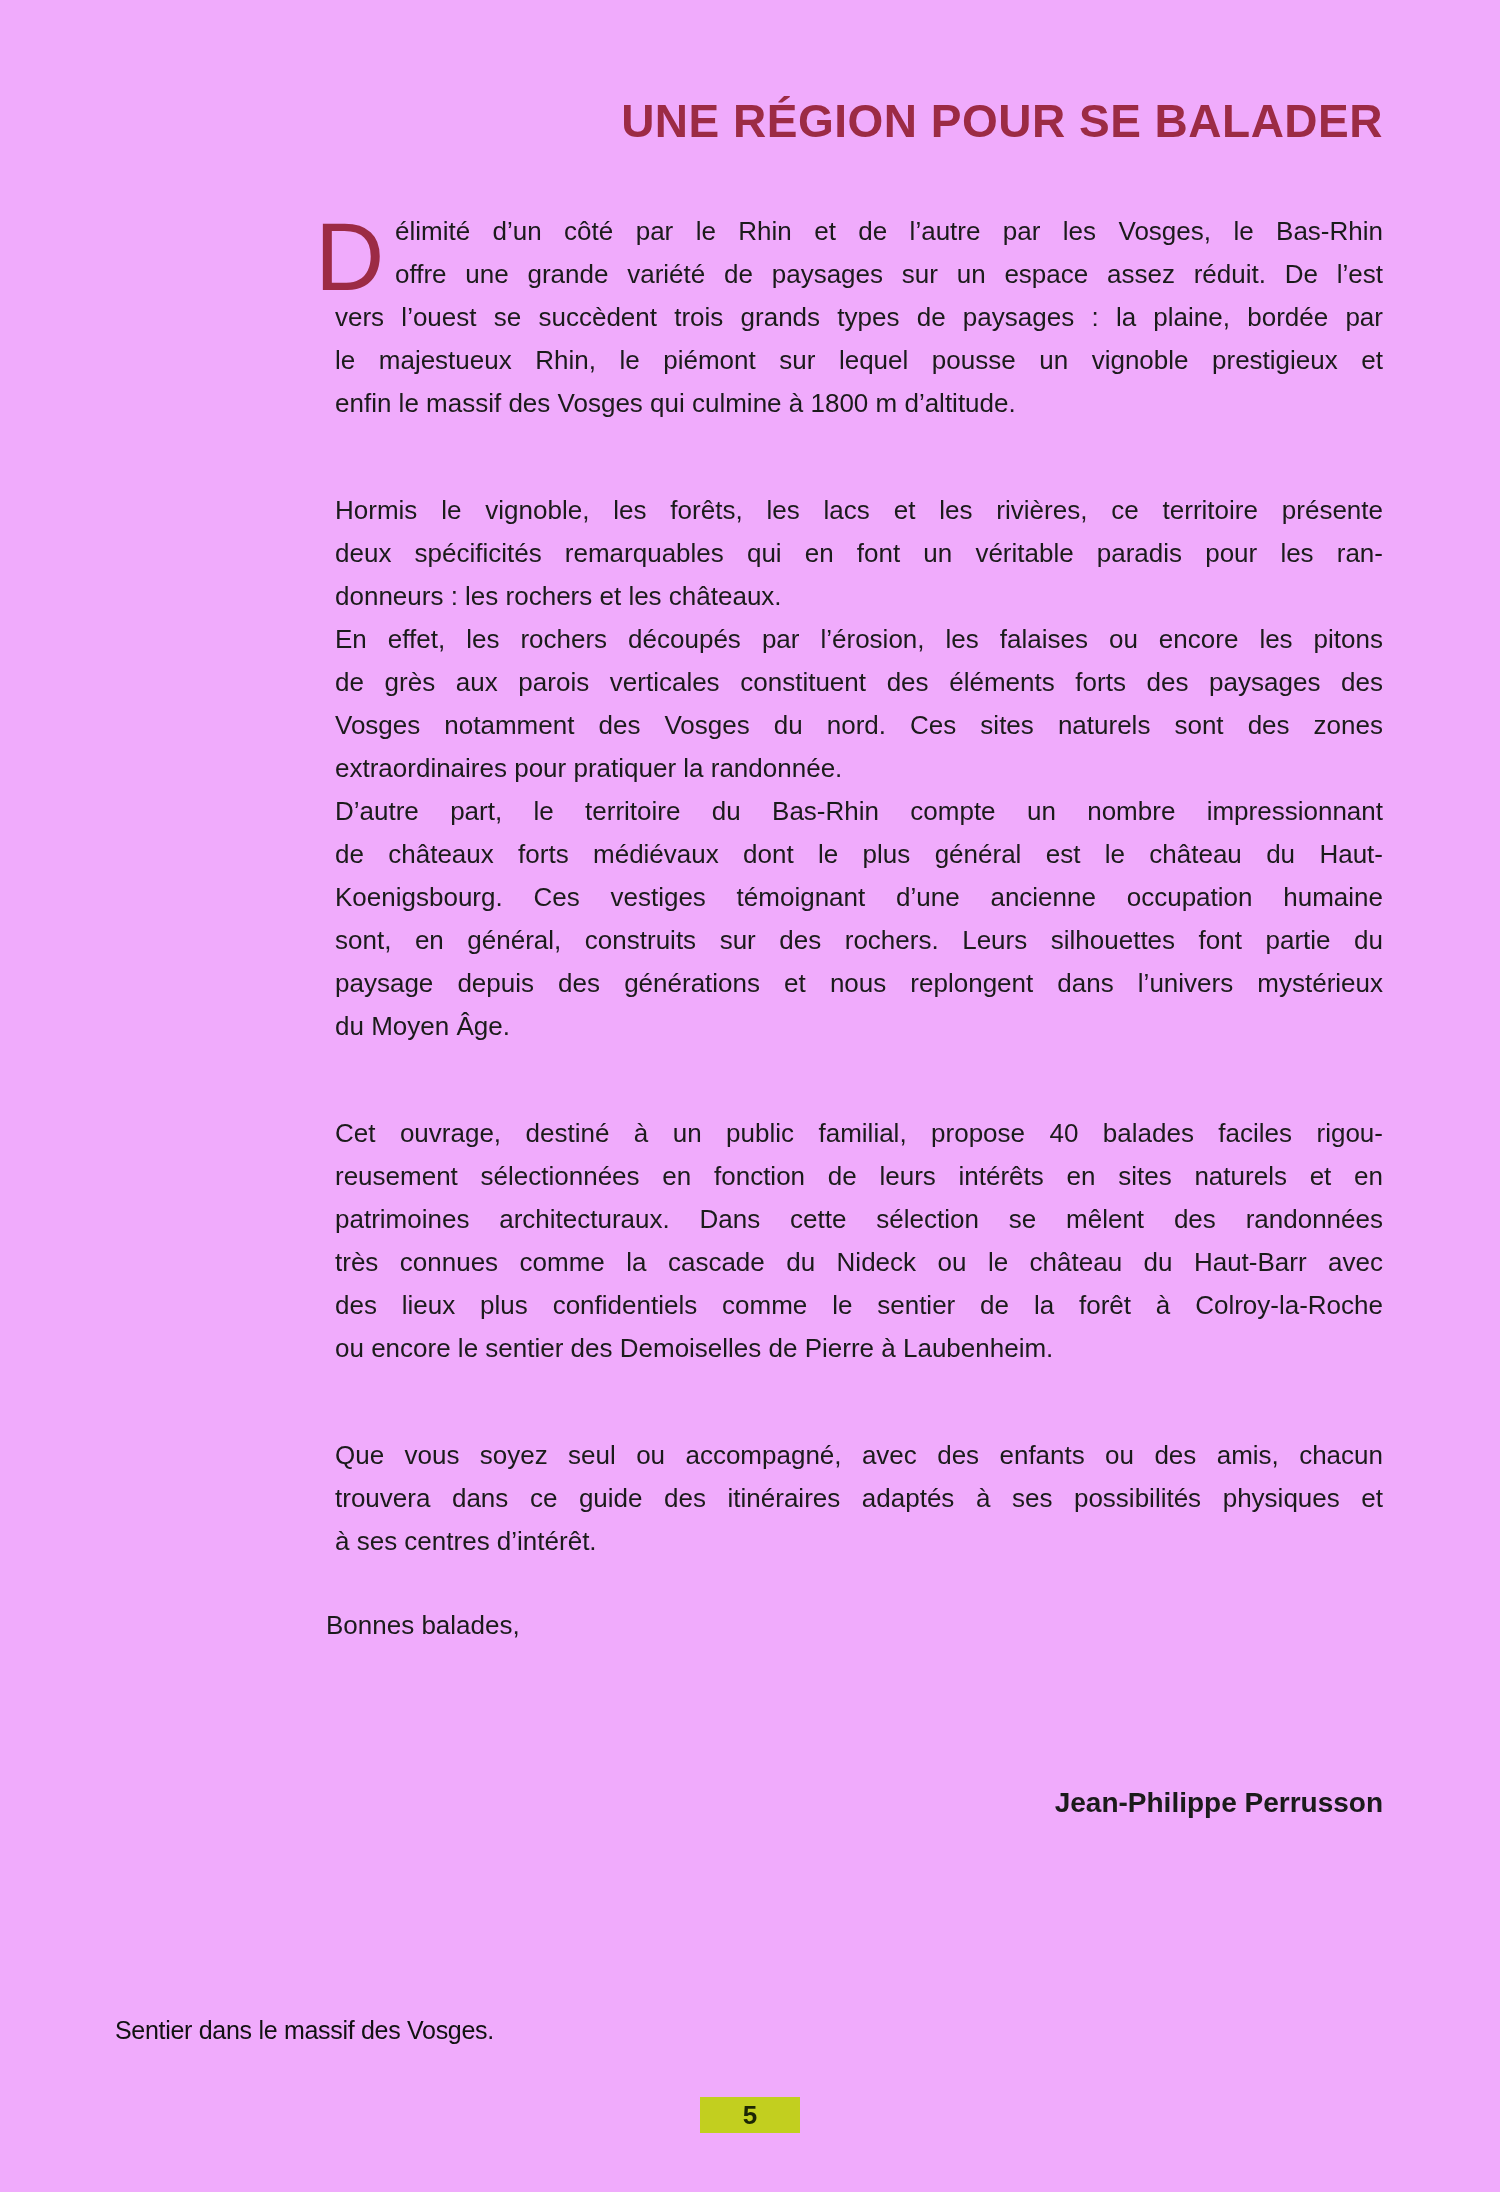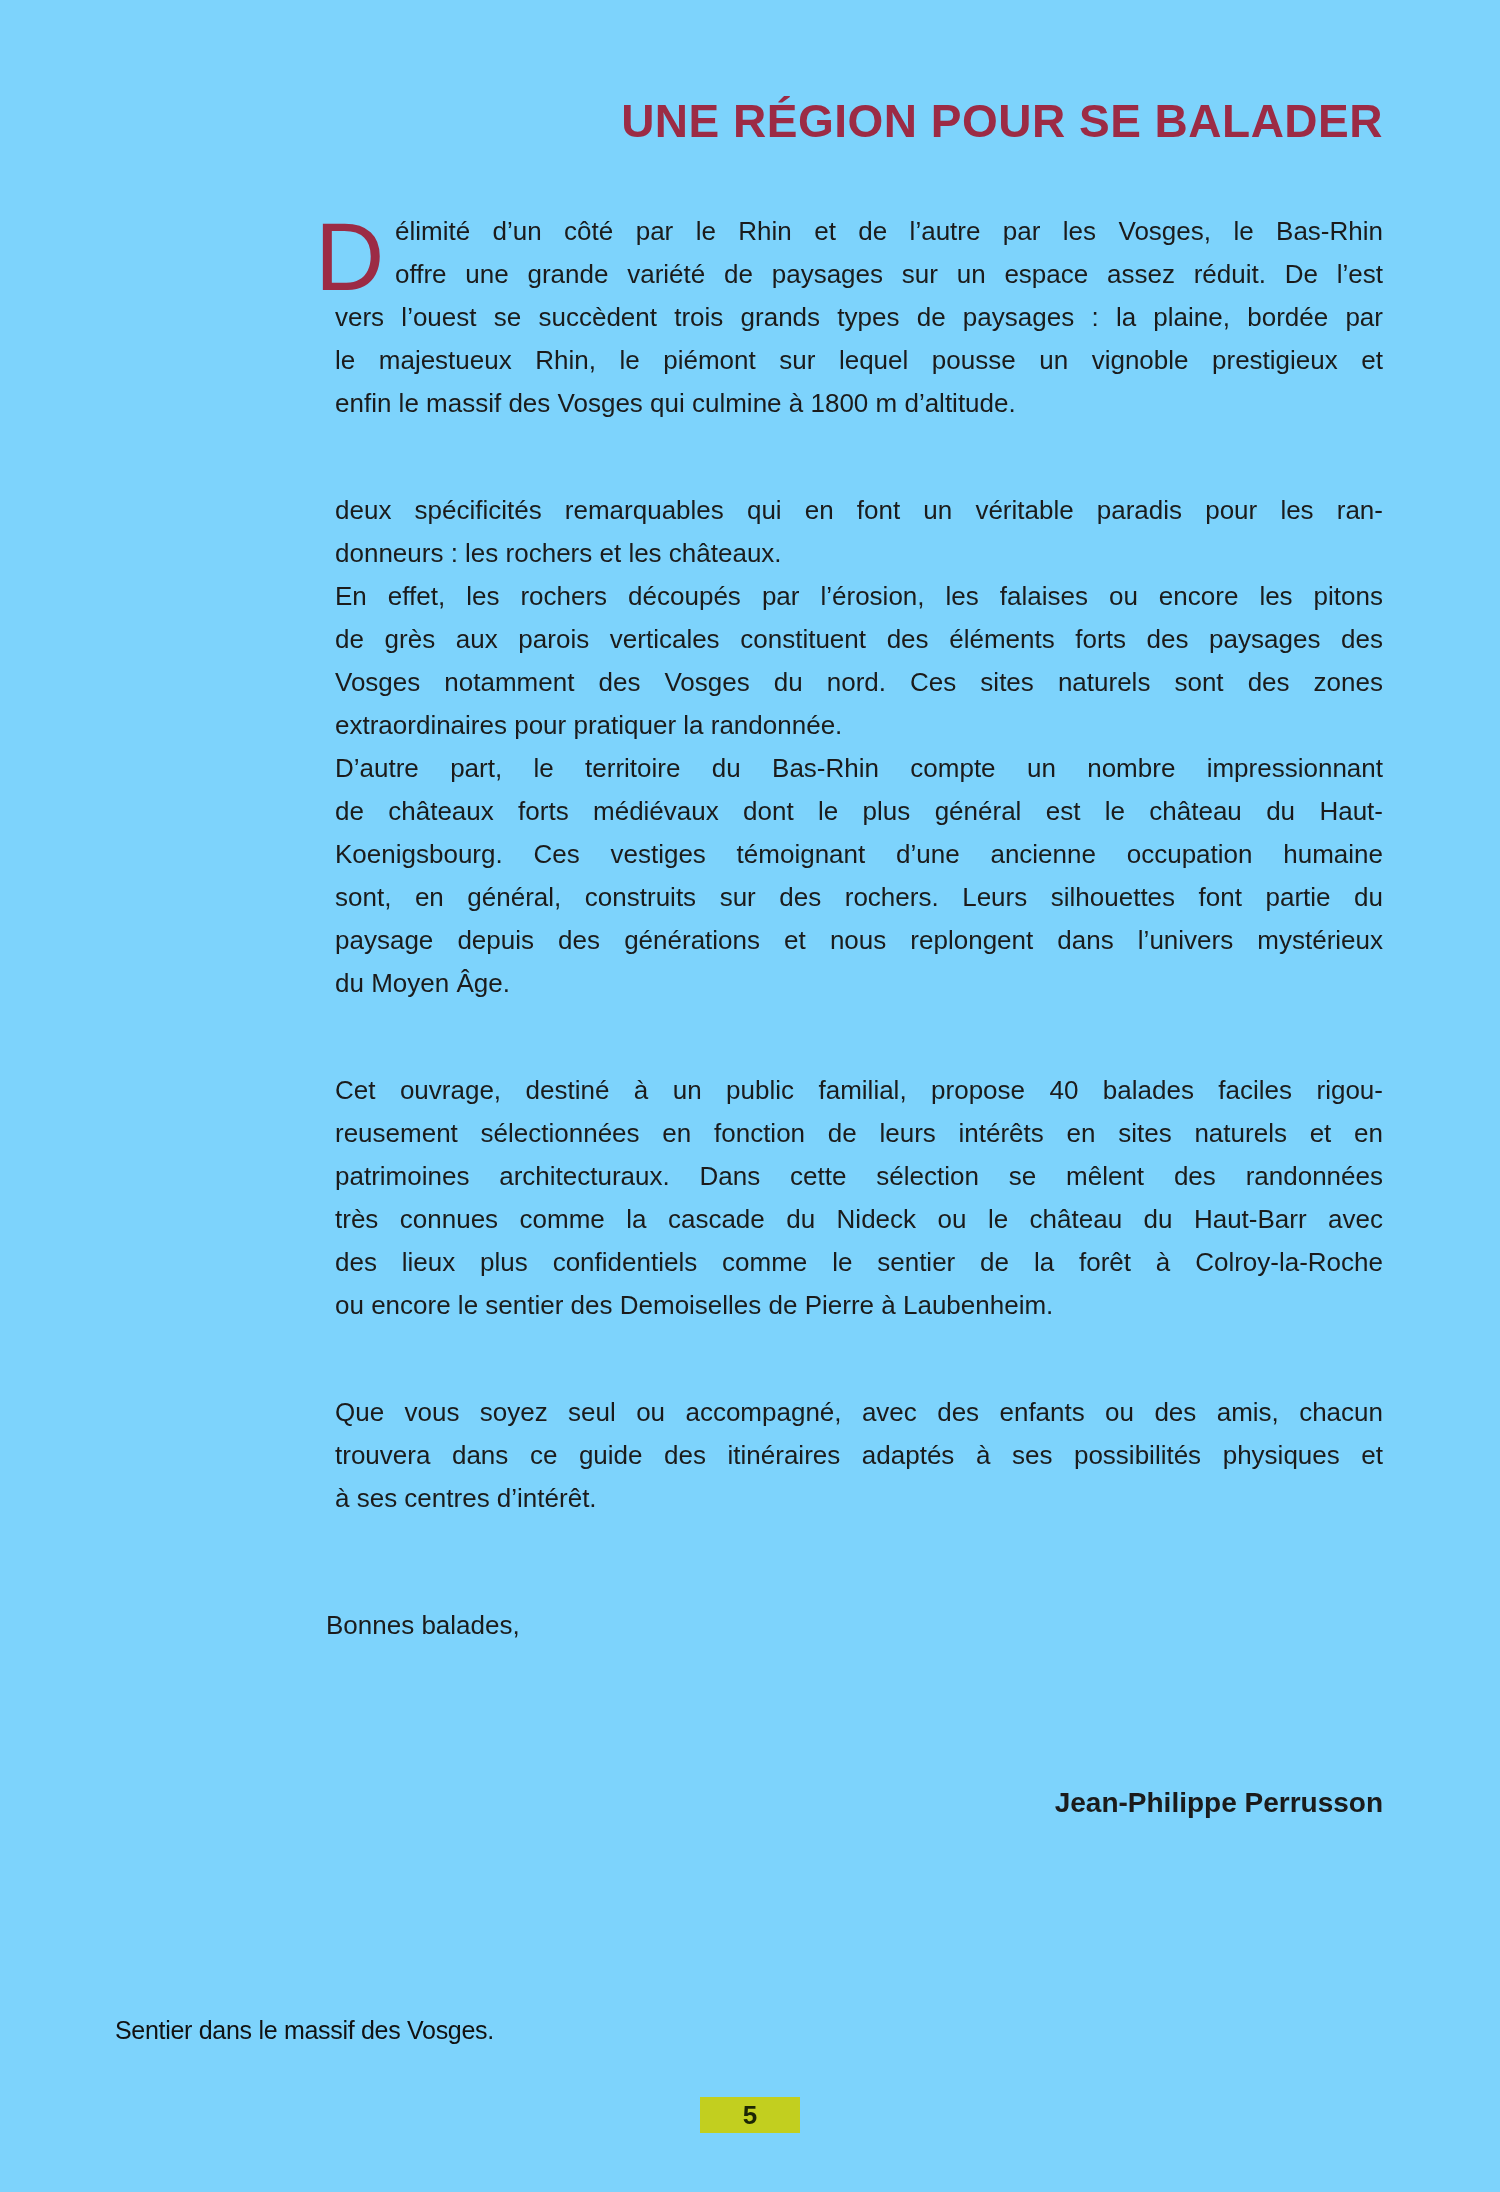--- a/index.html
+++ b/index.html
@@ -7,21 +7,21 @@
     --badge-bg:#c2cf1f;
     --badge-text:#1c2605;
     --body-text:#1b1b1b;
   }
   *{margin:0;padding:0;box-sizing:border-box;}
   html,body{background:#ffffff;}
   .page{
     position:relative;
     width:1500px;
     height:2192px;
-    background:#7dd3fc;
+    background:#f0abfc;
     overflow:hidden;
     font-family:"Liberation Sans","DejaVu Sans",sans-serif;
     color:var(--body-text);
   }
   .title{
     position:absolute;
     top:94px;
     right:117px;
     font-size:46px;
     font-weight:bold;
@@ -110,20 +110,21 @@
   <div class="bodycol">
       <div class="para">
         <span class="dropcap">D</span>
         <div class="bline just">élimité d’un côté par le Rhin et de l’autre par les Vosges, le Bas-Rhin</div>
         <div class="bline just">offre une grande variété de paysages sur un espace assez réduit. De l’est</div>
         <div class="bline just">vers l’ouest se succèdent trois grands types de paysages : la plaine, bordée par</div>
         <div class="bline just">le majestueux Rhin, le piémont sur lequel pousse un vignoble prestigieux et</div>
         <div class="bline">enfin le massif des Vosges qui culmine à 1800 m d’altitude.</div>
       </div>
       <div class="para gap">
+        <div class="bline just">Hormis le vignoble, les forêts, les lacs et les rivières, ce territoire présente</div>
         <div class="bline just">deux spécificités remarquables qui en font un véritable paradis pour les ran-</div>
         <div class="bline">donneurs : les rochers et les châteaux.</div>
       </div>
       <div class="para">
         <div class="bline just">En effet, les rochers découpés par l’érosion, les falaises ou encore les pitons</div>
         <div class="bline just">de grès aux parois verticales constituent des éléments forts des paysages des</div>
         <div class="bline just">Vosges notamment des Vosges du nord. Ces sites naturels sont des zones</div>
         <div class="bline">extraordinaires pour pratiquer la randonnée.</div>
       </div>
       <div class="para">

